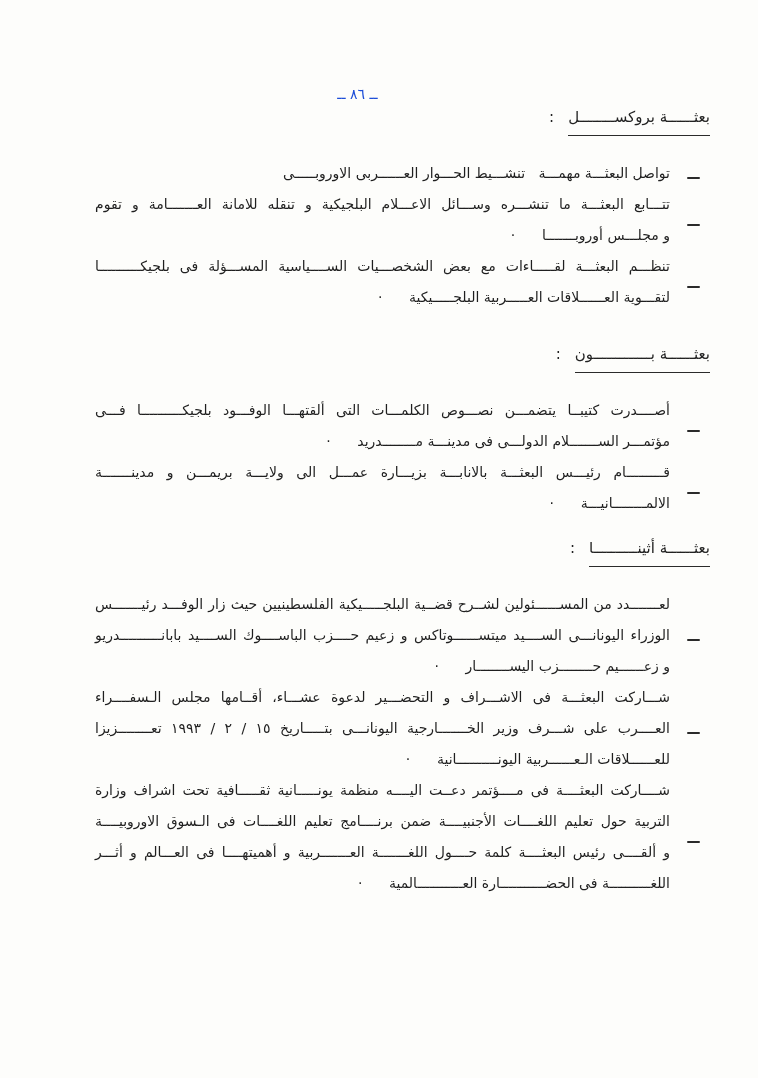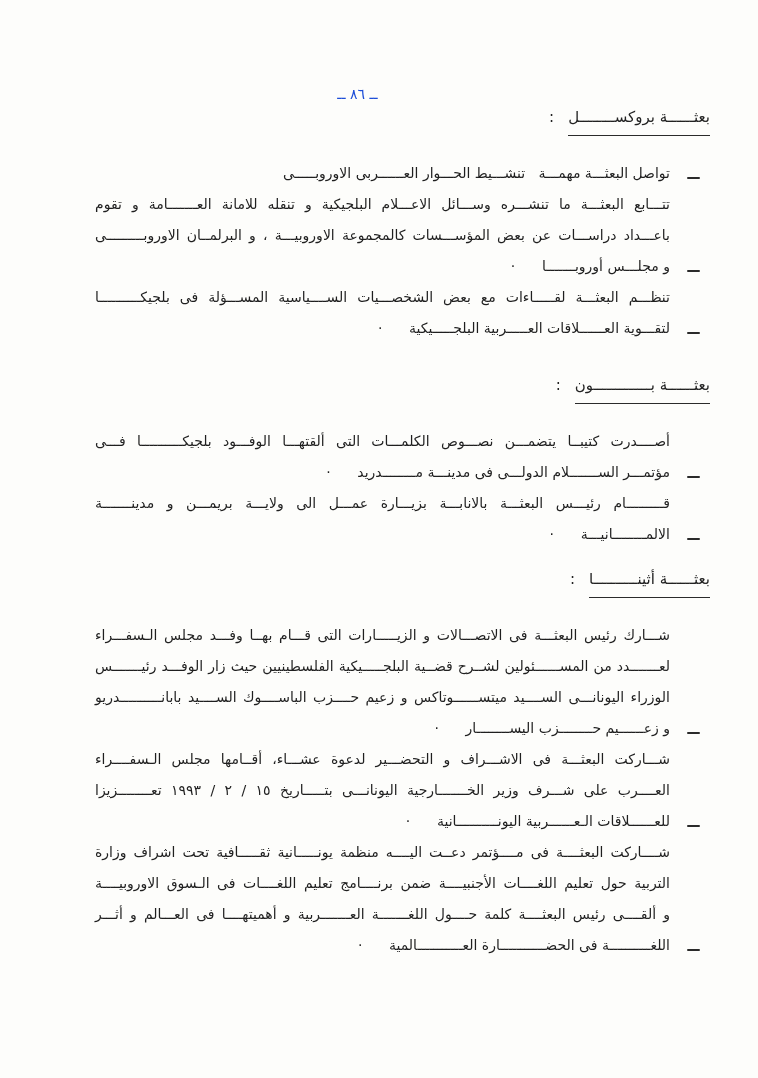--- a/index.html
+++ b/index.html
@@ -26,21 +26,21 @@
   .section-title-row{
     text-align:right;margin:0 0 22px 0;font-size:15px;color:#222;
     line-height:22px;
   }
   .section-title-underline{
     display:inline-block;
     border-bottom:1.5px solid #2b2b2b;
     padding-bottom:7px;
   }
   .title-colon{display:inline-block;margin-right:14px;color:#222;}
-  .bullet{display:flex;flex-direction:row;align-items:flex-end;}
+  .bullet{display:flex;flex-direction:row;align-items:center;}
   .dash-col{flex:0 0 40px;position:relative;height:31px;}
   .dash-bar{
     position:absolute;top:19px;right:10px;width:13px;height:2px;
     background:#2a2a2a;border-radius:1px;
   }
   .b-text{flex:1 1 auto;min-width:0;}
   .line{display:block;text-align:right;}
   .line.j{text-align:justify;text-align-last:justify;}
 </style>
 </head>
@@ -65,21 +65,20 @@
           <span class="line">تواصل البعثـــة  مهمـــة &nbsp; تنشـــيط الحـــوار العــــــربى الاوروبـــــى</span>
         </div>
       </div>
 
       <div class="bullet">
         <div class="dash-col">
             <span class="dash-bar"></span>
           </div>
         <div class="b-text">
           <span class="line j">تتـــابع البعثـــة ما تنشـــره وســـائل الاعـــلام البلجيكية و تنقله للامانة العـــــــامة و تقوم</span>
-          <span class="line j">باعـــداد دراســـات عن بعض المؤســـسات كالمجموعة الاوروبيـــة ، و البرلمــان الاوروبـــــــــى</span>
           <span class="line">و مجلـــس أوروبـــــــا&nbsp;&nbsp;&nbsp;&nbsp;&nbsp;&nbsp;·</span>
         </div>
       </div>
 
       <div class="bullet">
         <div class="dash-col">
             <span class="dash-bar"></span>
           </div>
         <div class="b-text">
           <span class="line j">تنظـــم البعثـــة لقـــــاءات مع بعض الشخصـــيات الســــياسية المســـؤلة فى بلجيكــــــــــا</span>
@@ -117,21 +116,20 @@
     <div class="section sec-athens">
       <div class="section-title-row">
         <span class="section-title-underline">بعثــــــة أثينــــــــــا</span><span class="title-colon">:</span>
       </div>
 
       <div class="bullet">
         <div class="dash-col">
             <span class="dash-bar"></span>
           </div>
         <div class="b-text">
-          <span class="line j">شـــارك رئيس البعثـــة فى الاتصـــالات و الزيـــــارات التى قـــام بهــا وفـــد مجلس الـسفـــراء</span>
           <span class="line j">لعـــــــدد من المســــــئولين لشــرح قضــية البلجـــــيكية الفلسطينيين حيث زار الوفـــد رئيـــــــس</span>
           <span class="line j">الوزراء  اليونانـــى الســــيد ميتســــــوتاكس و زعيم حــــزب الباســــوك الســــيد بابانــــــــــدريو</span>
           <span class="line">و زعــــــيم حــــــــزب اليســــــــار&nbsp;&nbsp;&nbsp;&nbsp;&nbsp;&nbsp;·</span>
         </div>
       </div>
 
       <div class="bullet">
         <div class="dash-col">
             <span class="dash-bar"></span>
           </div>

